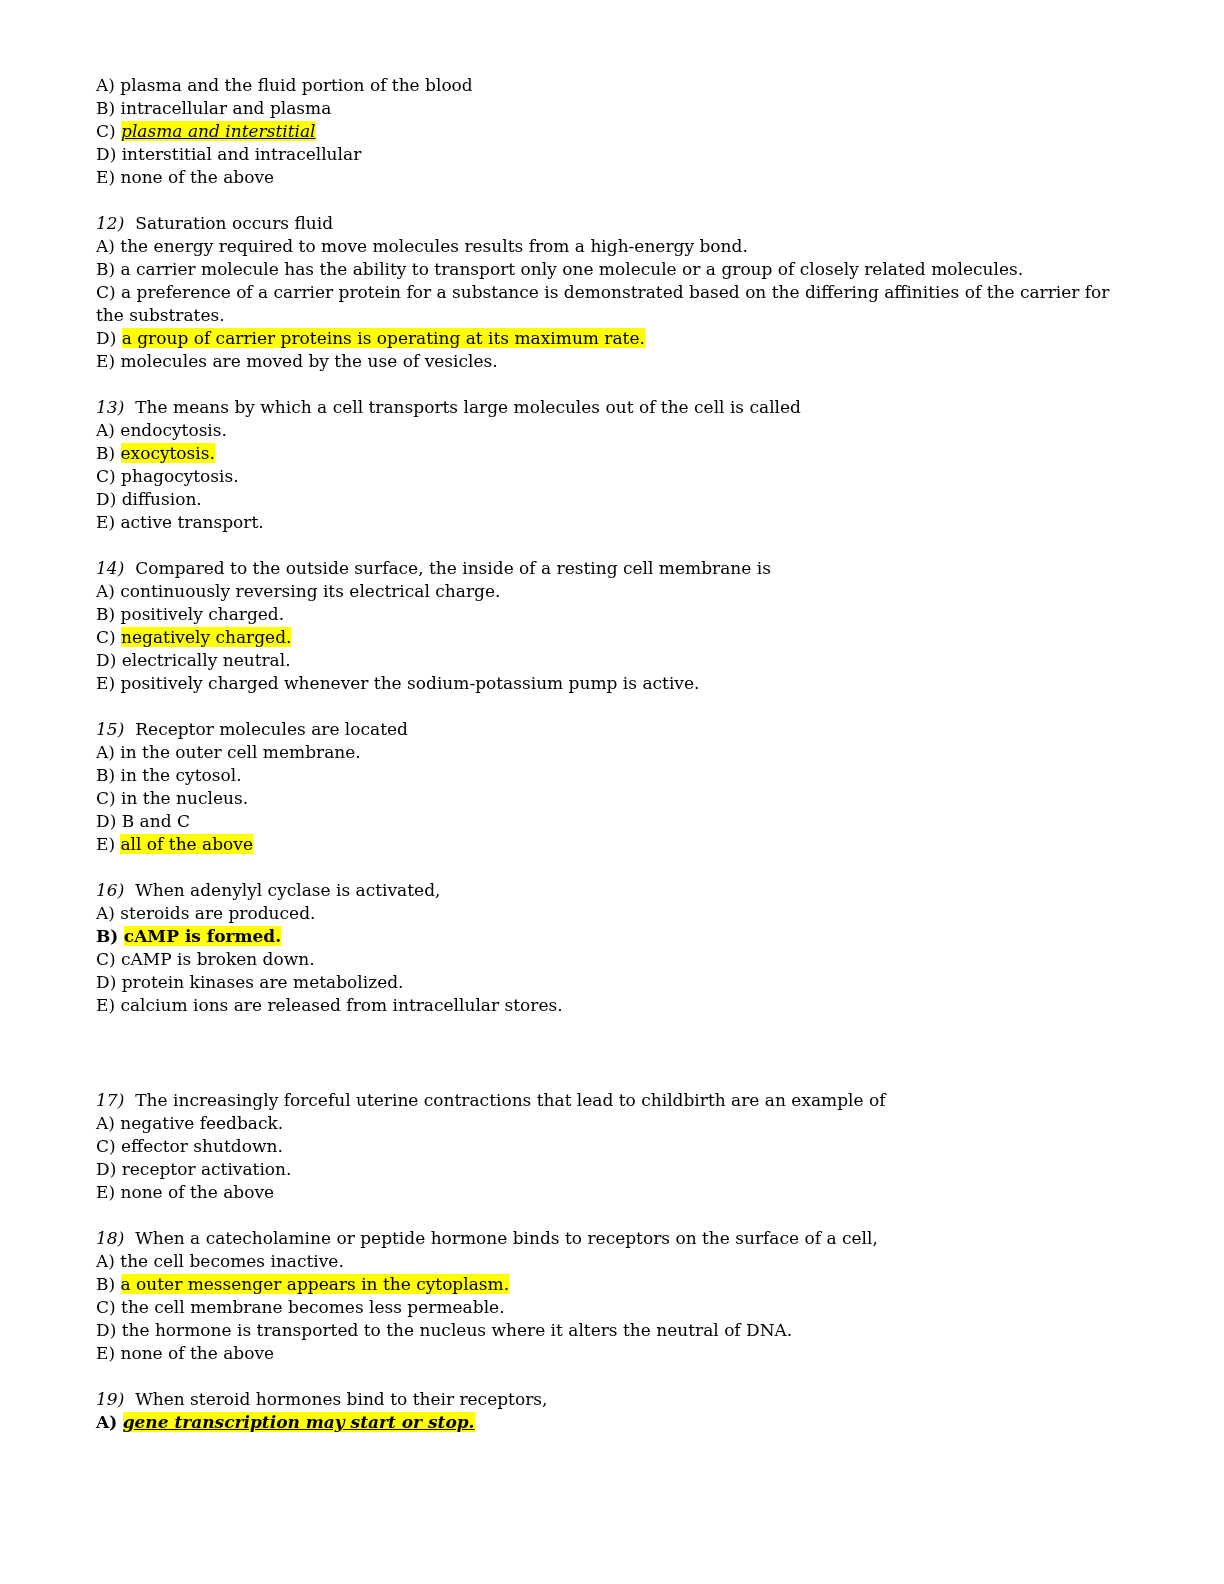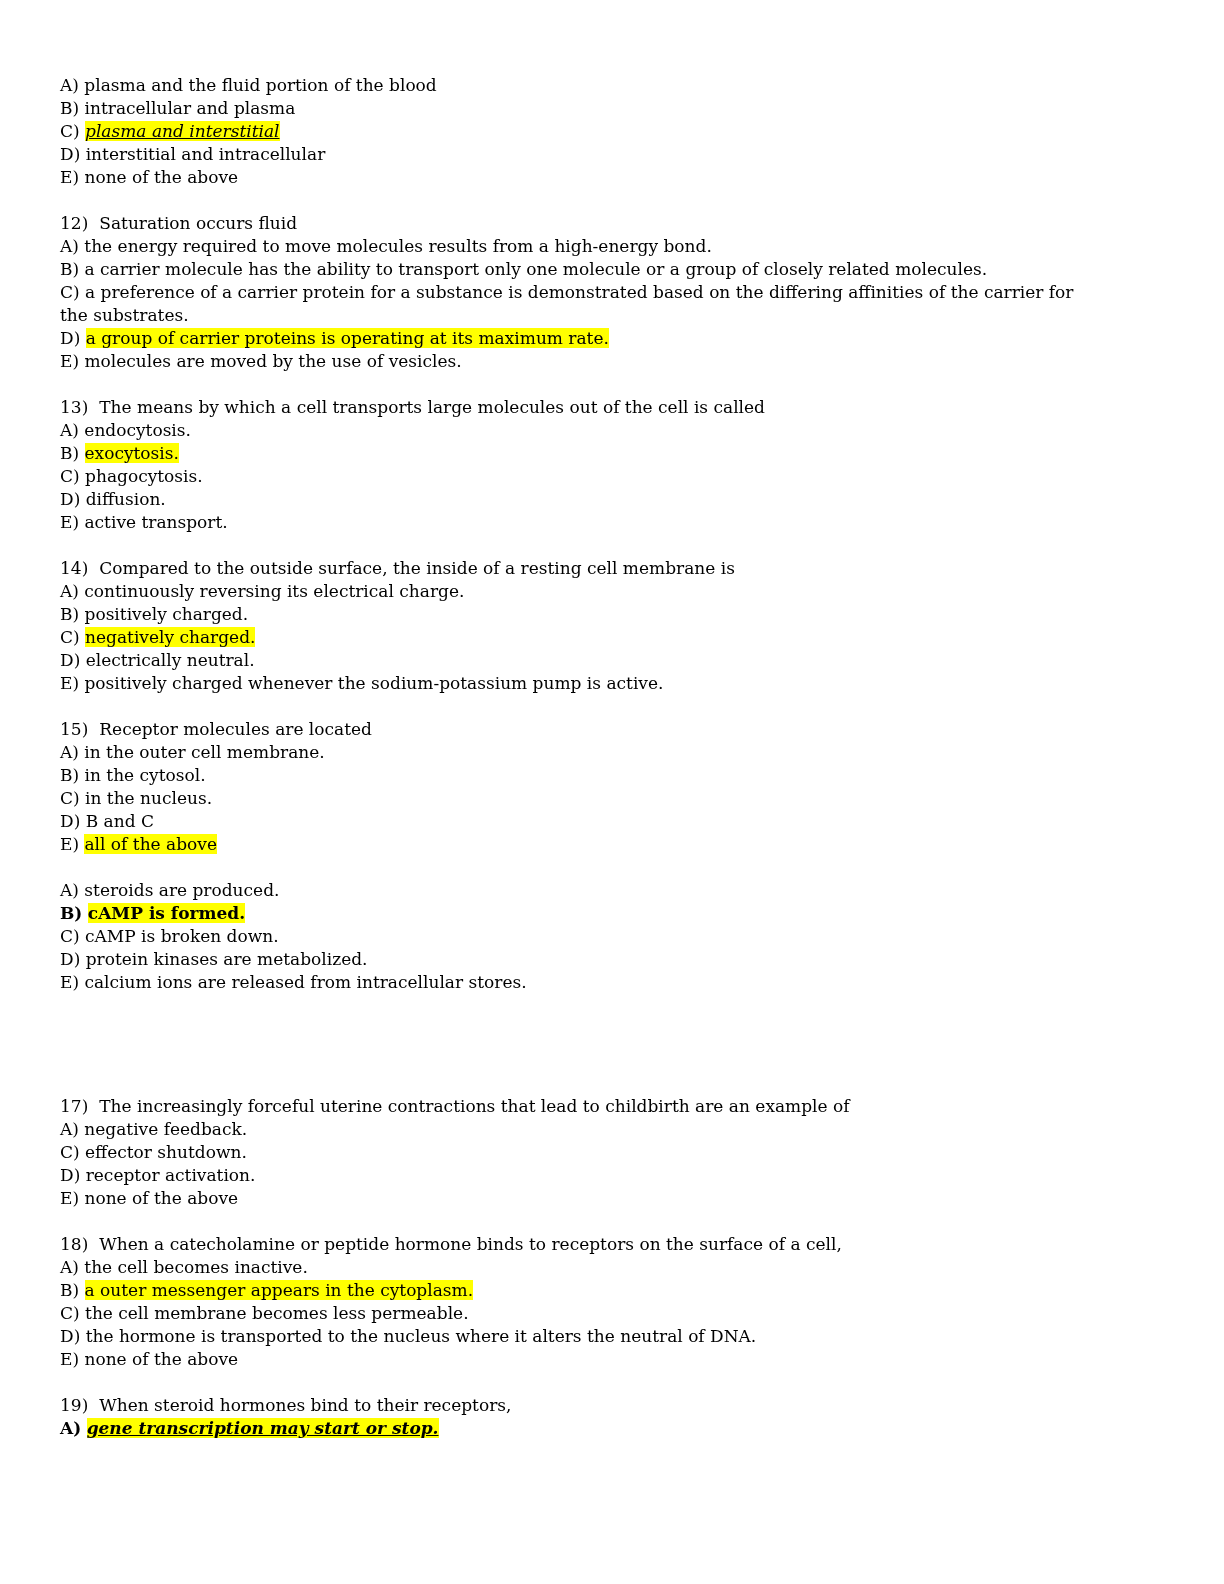--- a/index.html
+++ b/index.html
@@ -4,26 +4,26 @@
 <style>
   * { margin: 0; padding: 0; box-sizing: border-box; }
   html, body { background: #ffffff; }
   body {
     width: 1224px;
     min-height: 1584px;
     font-family: "DejaVu Serif", "Liberation Serif", serif;
     color: #000000;
     -webkit-font-smoothing: antialiased;
   }
-  .page { padding: 74px 100px 40px 60px; }
+  .page { padding: 74px 100px 40px 96px; }
   .content { max-width: 1016px; font-size: 17px; line-height: 23px; }
   .question + .question { margin-top: 23px; }
-  .question.extra-space { margin-top: 101px; }
+  .question.extra-space { margin-top: 72px; }
   .stem { white-space: pre-wrap; }
-  .qnum { margin-right: 11px; }
+  .qnum { margin-right: 11px; font-style: italic; }
   .option { white-space: pre-wrap; }
   .bold { font-weight: bold; }
   .underline { text-decoration: underline; font-style: italic; }
   .highlight { background: var(--highlight, #ffff00); }
 </style>
 </head>
 <body style="background: rgb(255, 255, 255); color: rgb(0, 0, 0);">
 
 <div class="page">
   <div class="content">
@@ -60,20 +60,21 @@
       </div>
       <div class="question">
         <div class="stem"><span class="qnum">15)</span><span>Receptor molecules are located</span></div>
         <div class="option"><span class="letter">A)</span> <span class="text">in the outer cell membrane.</span></div>
         <div class="option"><span class="letter">B)</span> <span class="text">in the cytosol.</span></div>
         <div class="option"><span class="letter">C)</span> <span class="text">in the nucleus.</span></div>
         <div class="option"><span class="letter">D)</span> <span class="text">B and C</span></div>
         <div class="option"><span class="letter">E)</span> <span class="text highlight">all of the above</span></div>
       </div>
       <div class="question">
+        <div class="stem"><span class="qnum">16)</span><span>When adenylyl cyclase is activated,</span></div>
         <div class="option"><span class="letter">A)</span> <span class="text">steroids are produced.</span></div>
         <div class="option"><span class="letter bold">B)</span> <span class="text highlight bold">cAMP is formed.</span></div>
         <div class="option"><span class="letter">C)</span> <span class="text">cAMP is broken down.</span></div>
         <div class="option"><span class="letter">D)</span> <span class="text">protein kinases are metabolized.</span></div>
         <div class="option"><span class="letter">E)</span> <span class="text">calcium ions are released from intracellular stores.</span></div>
       </div>
       <div class="question extra-space">
         <div class="stem"><span class="qnum">17)</span><span>The increasingly forceful uterine contractions that lead to childbirth are an example of</span></div>
         <div class="option"><span class="letter">A)</span> <span class="text">negative feedback.</span></div>
         <div class="option"><span class="letter">C)</span> <span class="text">effector shutdown.</span></div>

